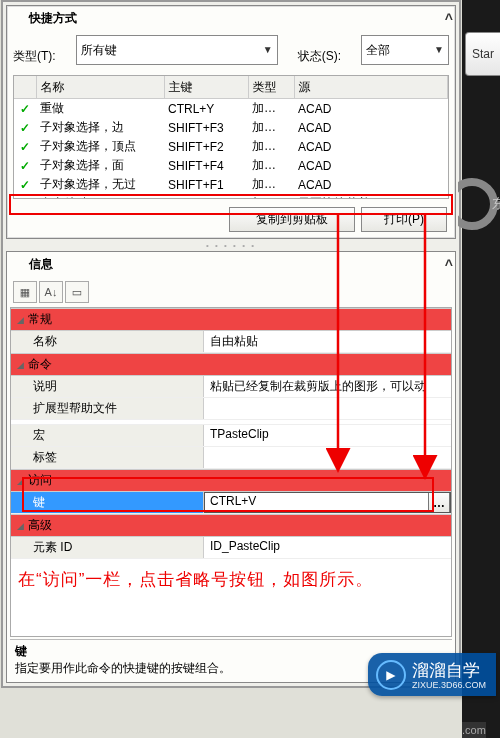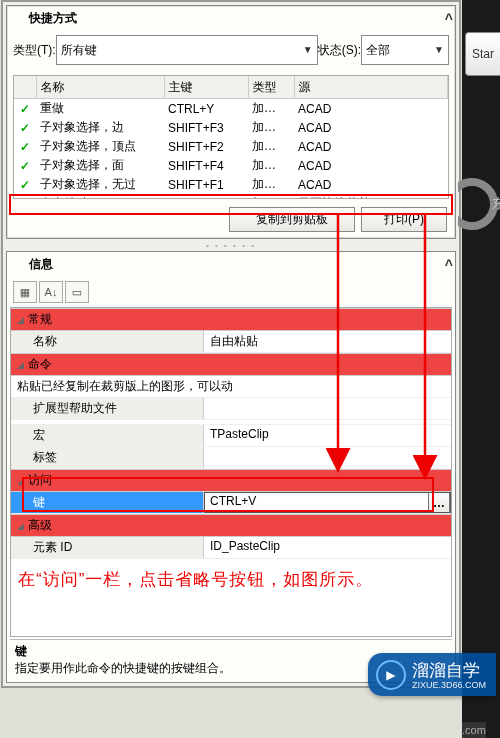--- a/index.html
+++ b/index.html
@@ -35,23 +35,23 @@
     cursor: pointer;
     margin-left: 16px;
   }
   .chevrons {
     font-size: 14px;
     letter-spacing: -4px;
     color: #333;
   }
   .filter-row {
     display: flex;
-    align-items: center;
+    align-items: flex-end;
     padding: 4px 6px 8px;
-    gap: 0;
+    gap: 20px;
   }
   .filter-row label { white-space: nowrap; }
   .dropdown {
     background: #fff;
     border: 1px solid #888;
     height: 20px;
     line-height: 20px;
     padding: 4px 4px;
     display: flex;
     justify-content: space-between;
@@ -384,20 +384,21 @@
 
     <div class="propgrid">
       <div class="prop-section-hdr">常规</div>
       <div class="prop-row">
         <div class="prop-label">名称</div>
         <div class="prop-value">自由粘贴</div>
       </div>
 
       <div class="prop-section-hdr">命令</div>
       <div class="prop-row">
+        <div class="prop-label">说明</div>
         <div class="prop-value">粘贴已经复制在裁剪版上的图形，可以动</div>
       </div>
       <div class="prop-row">
         <div class="prop-label">扩展型帮助文件</div>
         <div class="prop-value"></div>
       </div>
       <div class="prop-row">
         <div class="prop-value"></div>
       </div>
       <div class="prop-row">

